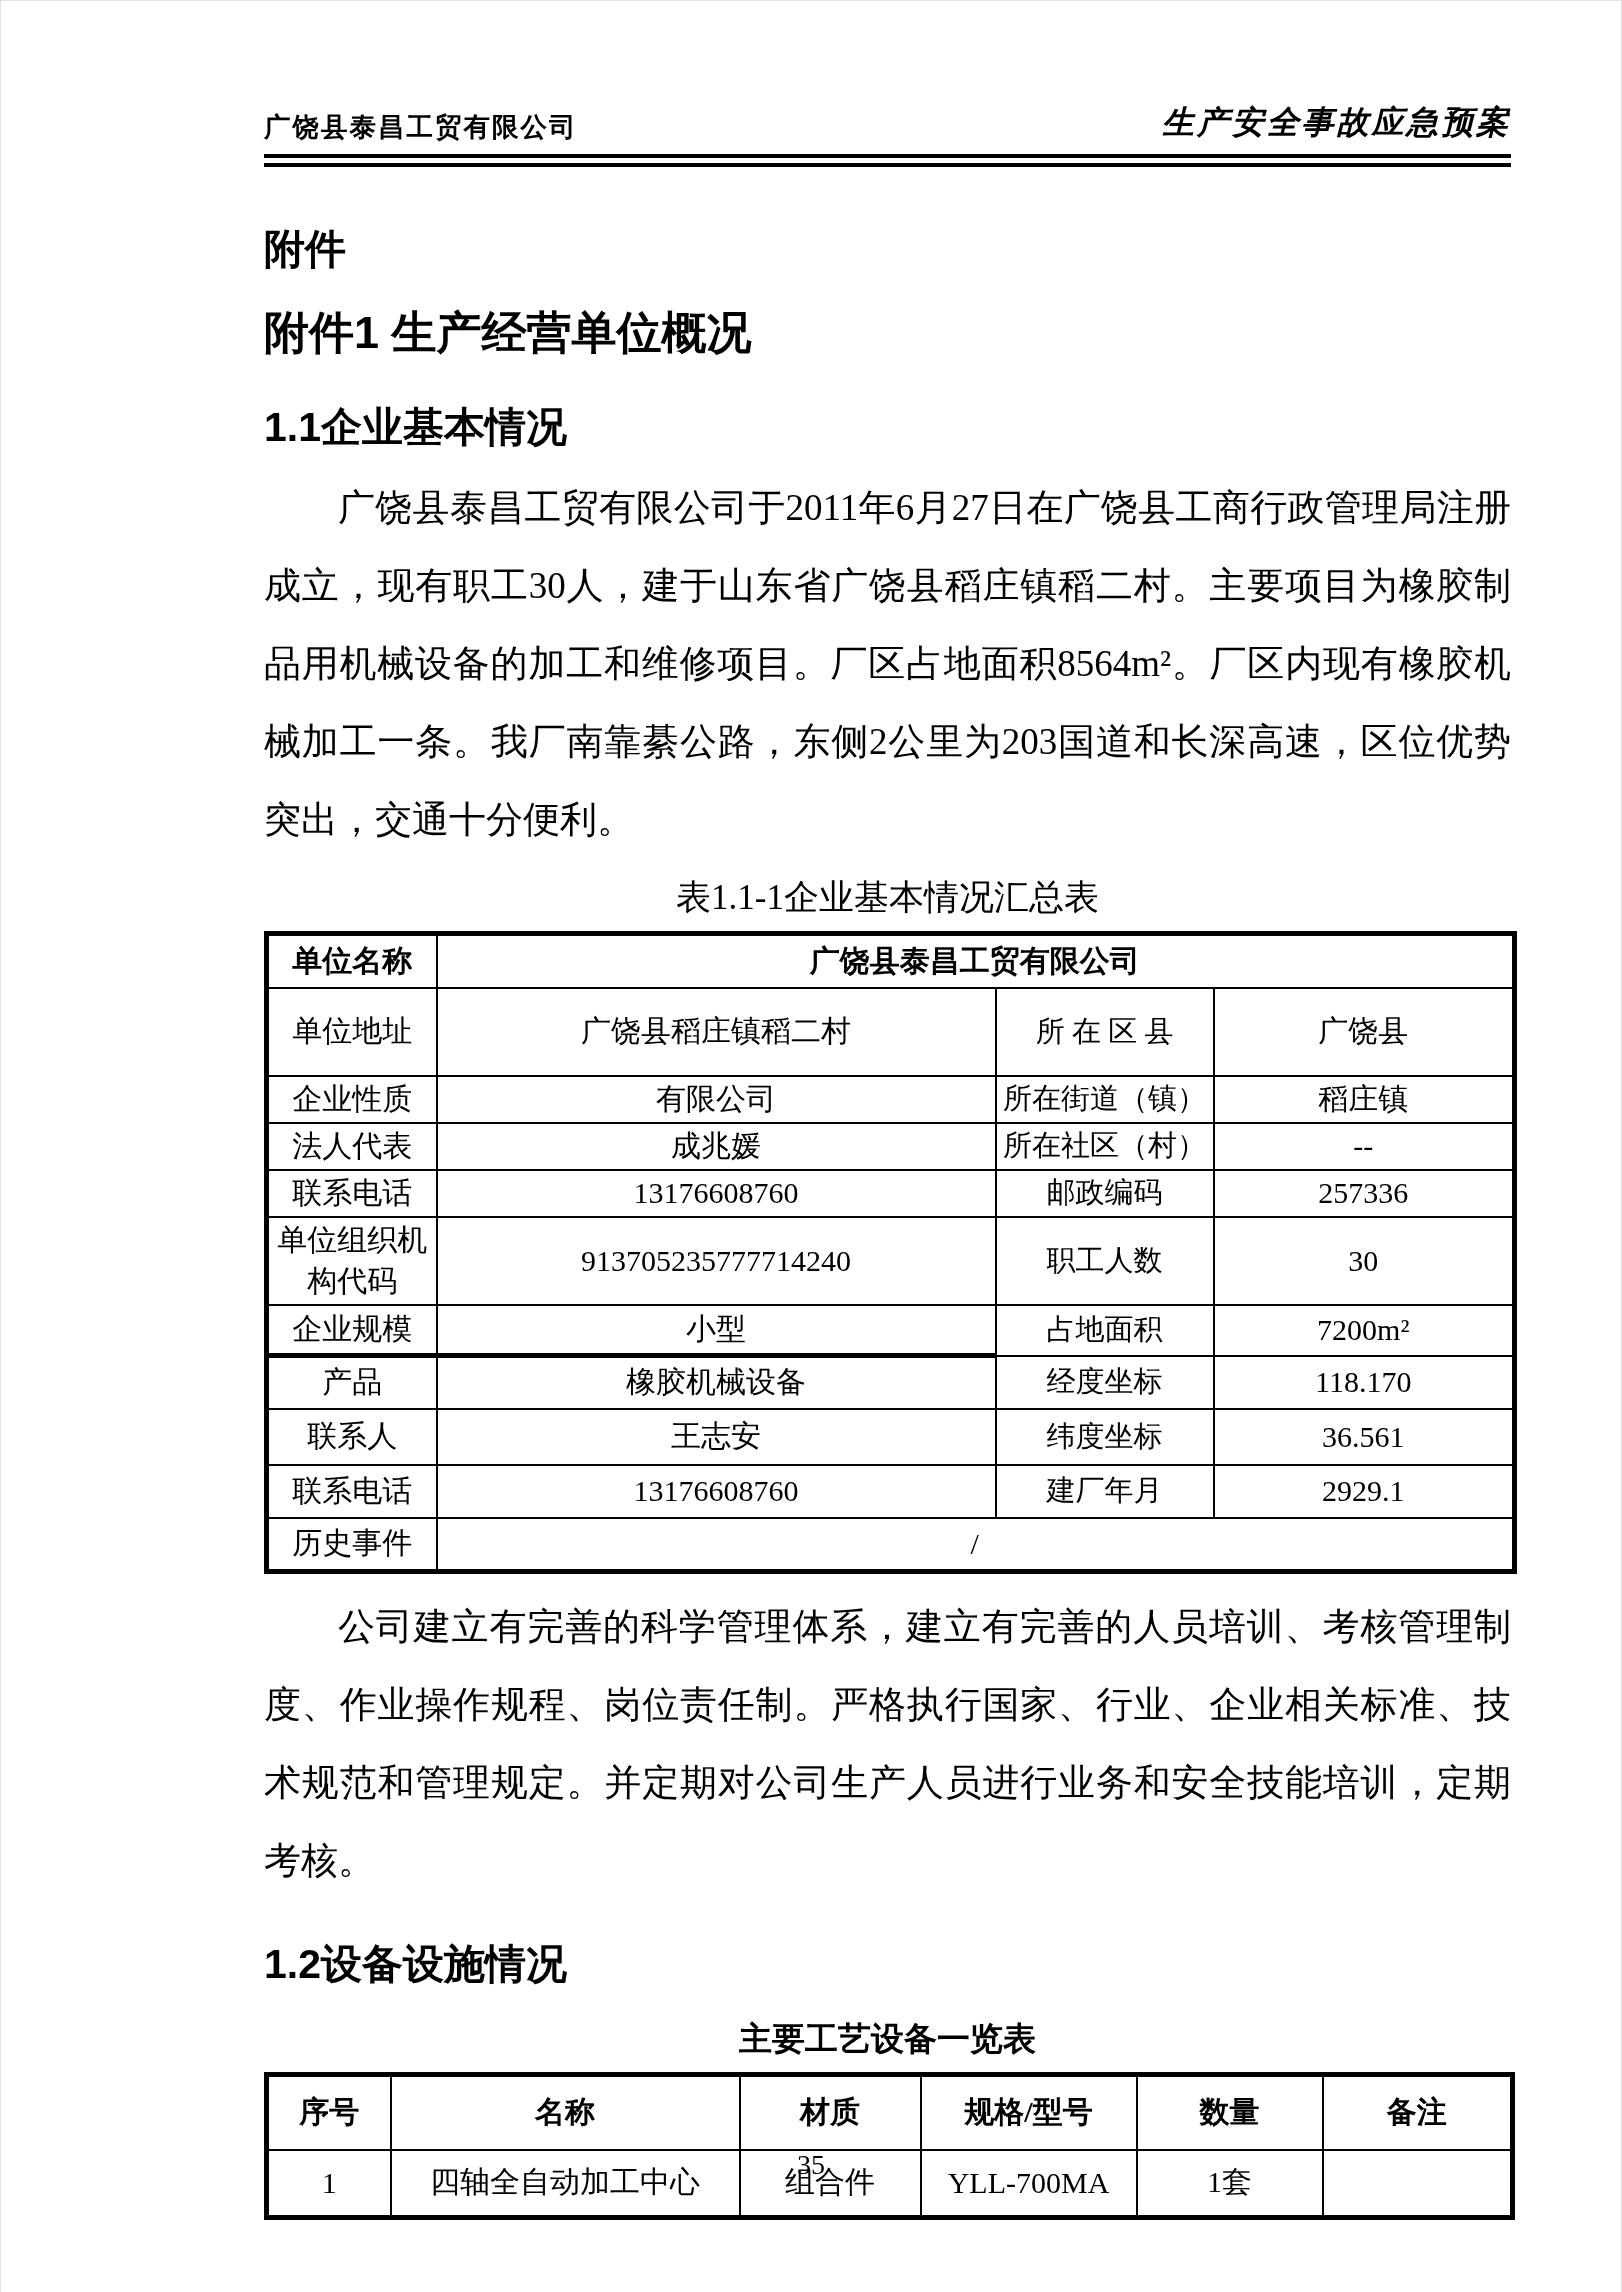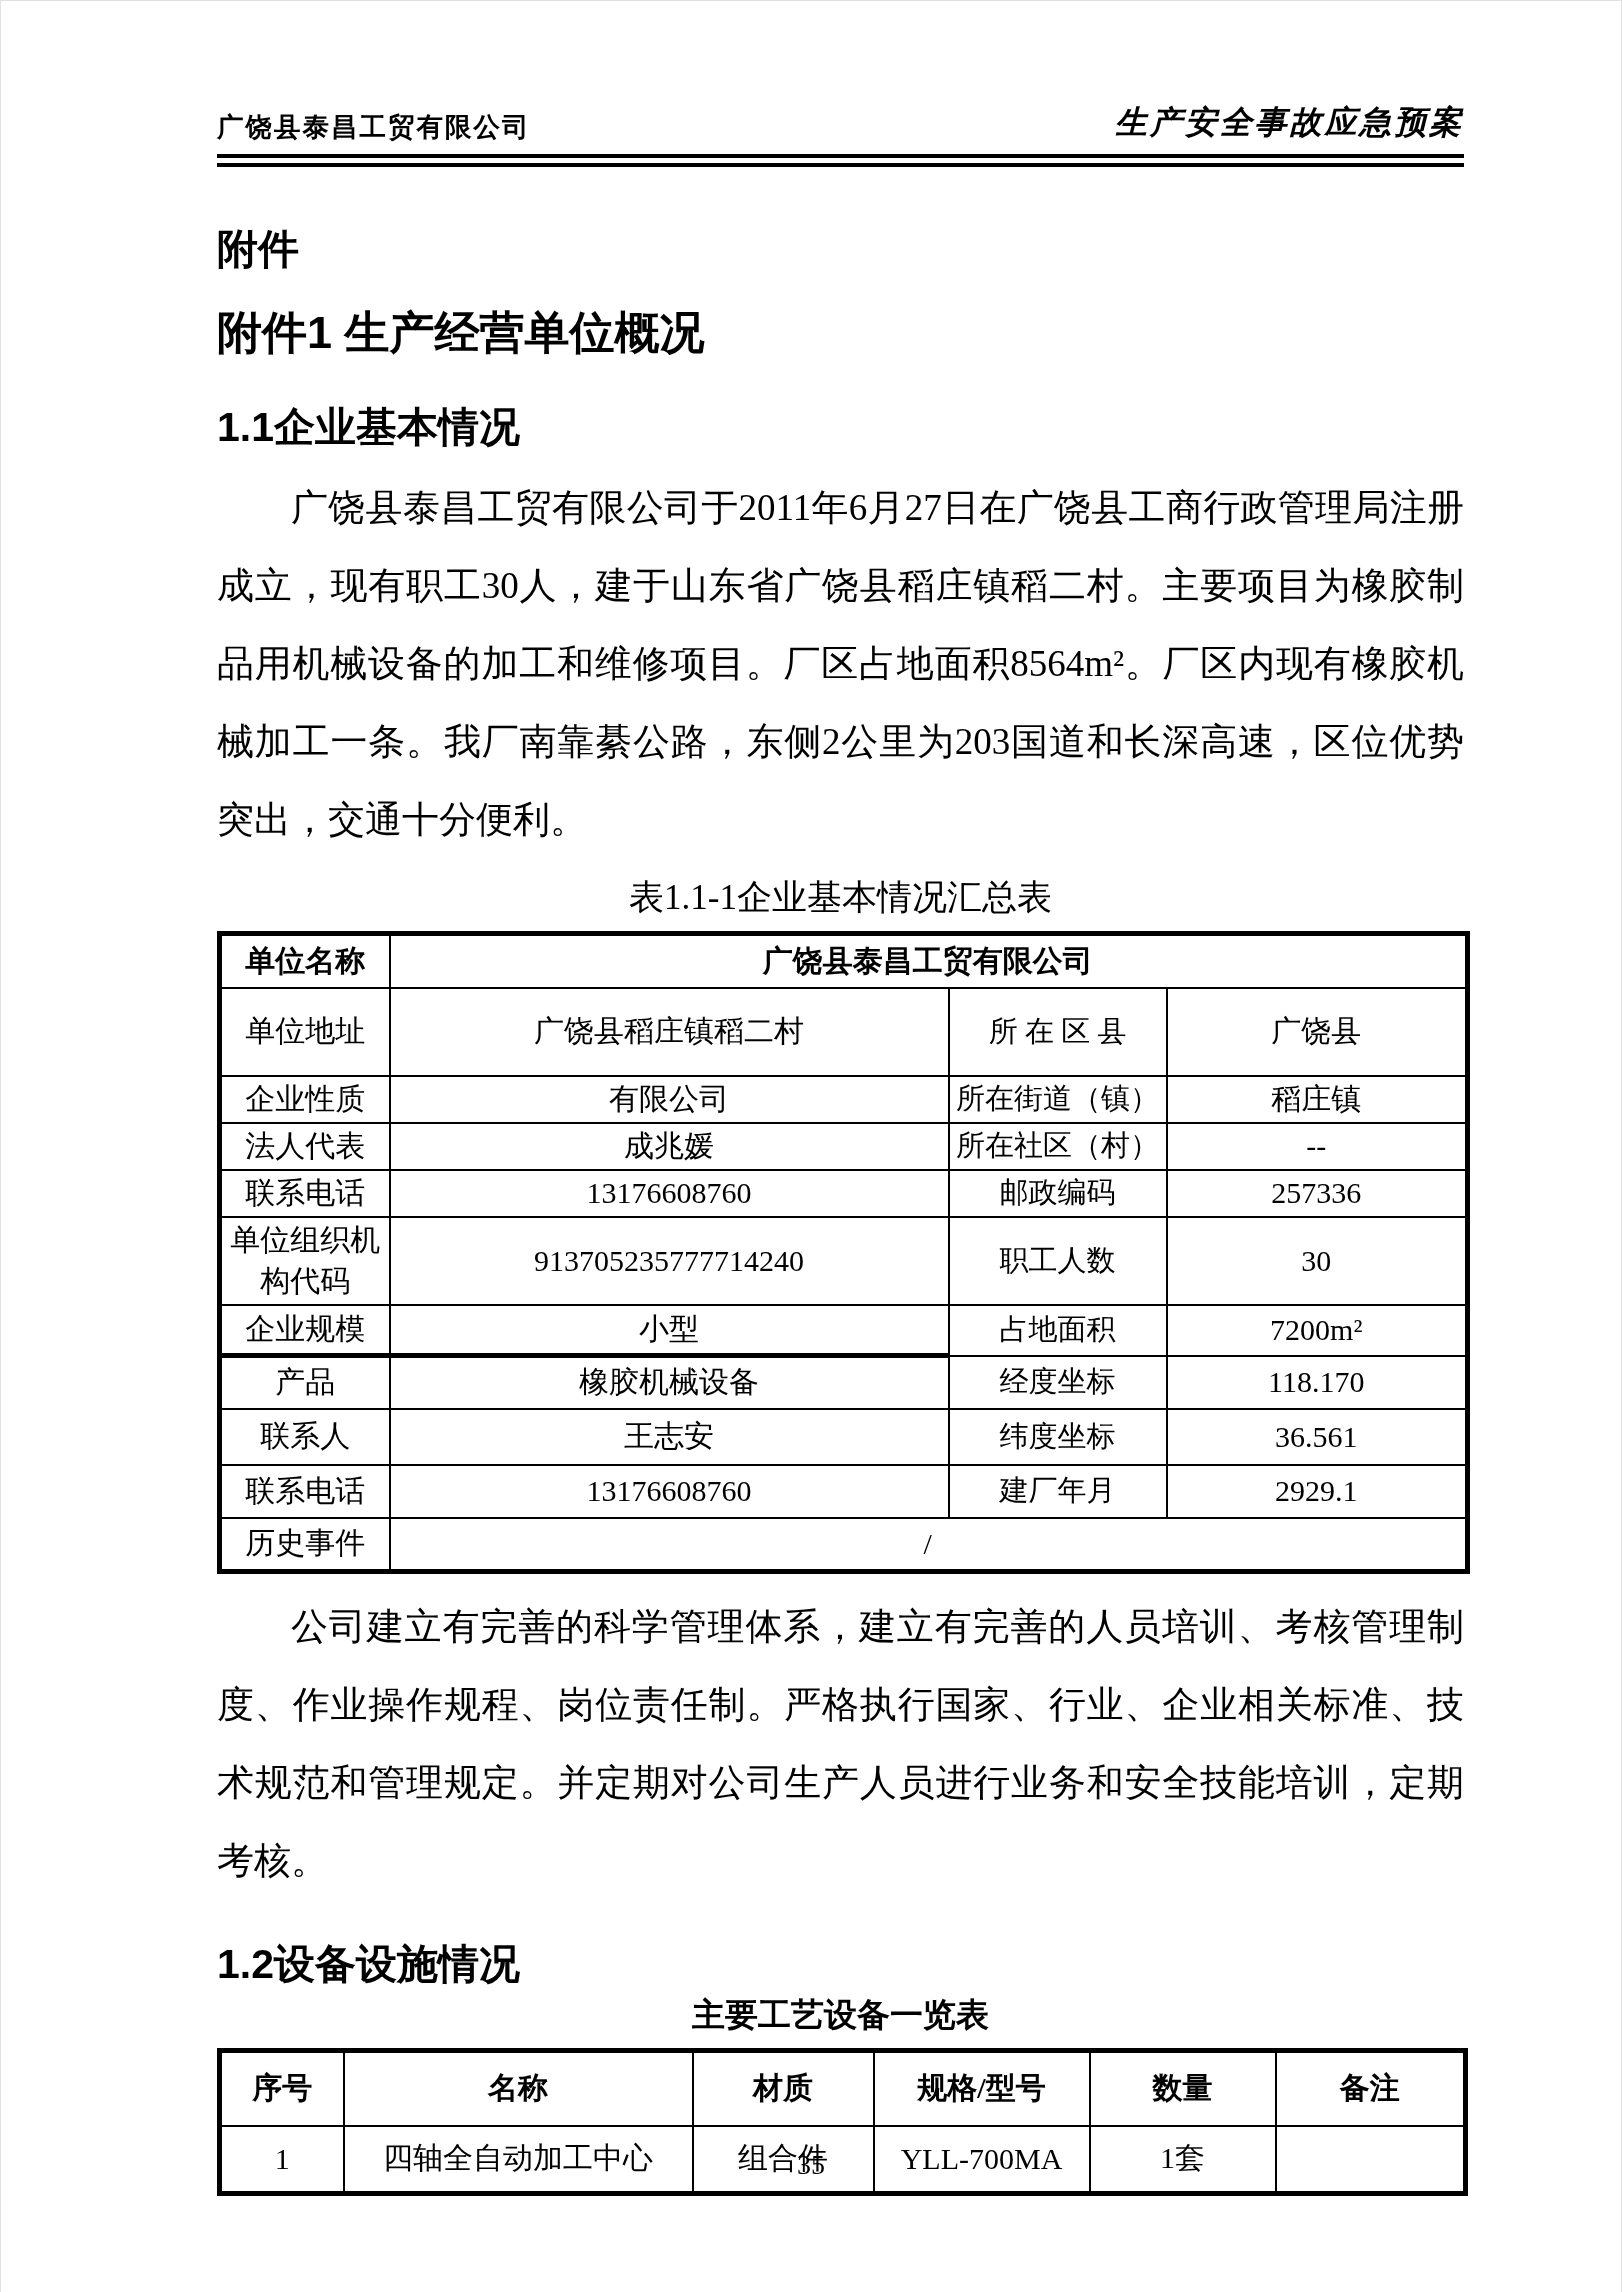--- a/index.html
+++ b/index.html
@@ -5,41 +5,42 @@
   html,body{margin:0;padding:0;background:#888;}
   .page{
     position:relative;
     width:1622px;height:2293px;
     background:#ffffff;
     color:#000;
     font-family:"Liberation Serif","DejaVu Serif",serif;
     box-sizing:border-box;
     border:1px solid #e2e2e2;
     overflow:hidden;
+    padding-left:47px;
   }
   .content{margin:0 160px 0 216px;width:1247px;}
 
   
   .pagehead{display:flex;justify-content:space-between;align-items:flex-end;padding-top:100px;}
   .pagehead .hl{font-size:26.5px;font-weight:bold;letter-spacing:2px;}
   .pagehead .hr{font-size:32px;font-weight:bold;font-style:italic;letter-spacing:2.9px;}
   .headrule{margin-top:8.8px;height:13.7px;box-sizing:border-box;
     border-top:4.9px solid #000;border-bottom:4.9px solid #000;}
 
   
   .h-att {font-family:"Liberation Sans","DejaVu Sans",sans-serif;font-weight:bold;font-size:41px;margin-top:55px;}
   .h-att1{font-family:"Liberation Sans","DejaVu Sans",sans-serif;font-weight:bold;font-size:45px;margin-top:25.5px;}
   .h-sec {font-family:"Liberation Sans","DejaVu Sans",sans-serif;font-weight:bold;font-size:41px;margin-top:37px;}
 
   
   .para{font-size:37px;line-height:78px;text-align:justify;text-indent:2em;margin-top:13.7px;}
 
   
   .tbl-title {font-size:35px;text-align:center;margin-top:15.7px;}
-  .tbl-title2{font-size:33px;font-weight:bold;text-align:center;margin-top:1px;}
+  .tbl-title2{font-size:33px;font-weight:bold;text-align:center;margin-top:25px;}
 
   
   table{border-collapse:collapse;table-layout:fixed;width:1247px;margin-top:9.8px;}
   td,th{border:2px solid #000;text-align:center;vertical-align:middle;
         font-size:30px;padding:2px 3.9px;overflow:hidden;}
   .t1{border:5.9px solid #000;}
   .t2{border:5.9px solid #000;}
   .t1 .bold, .t2 th{font-weight:bold;}
   .t2 th{font-size:30px;}
   .thick-top{border-top:5.9px solid #000;}

